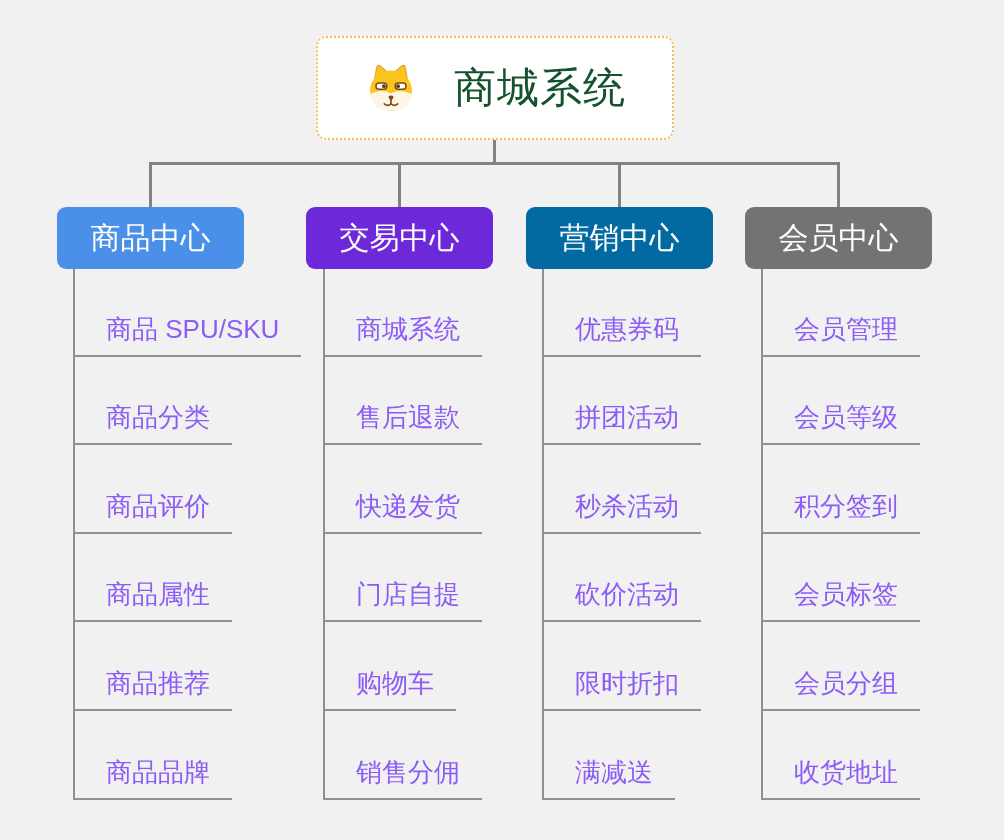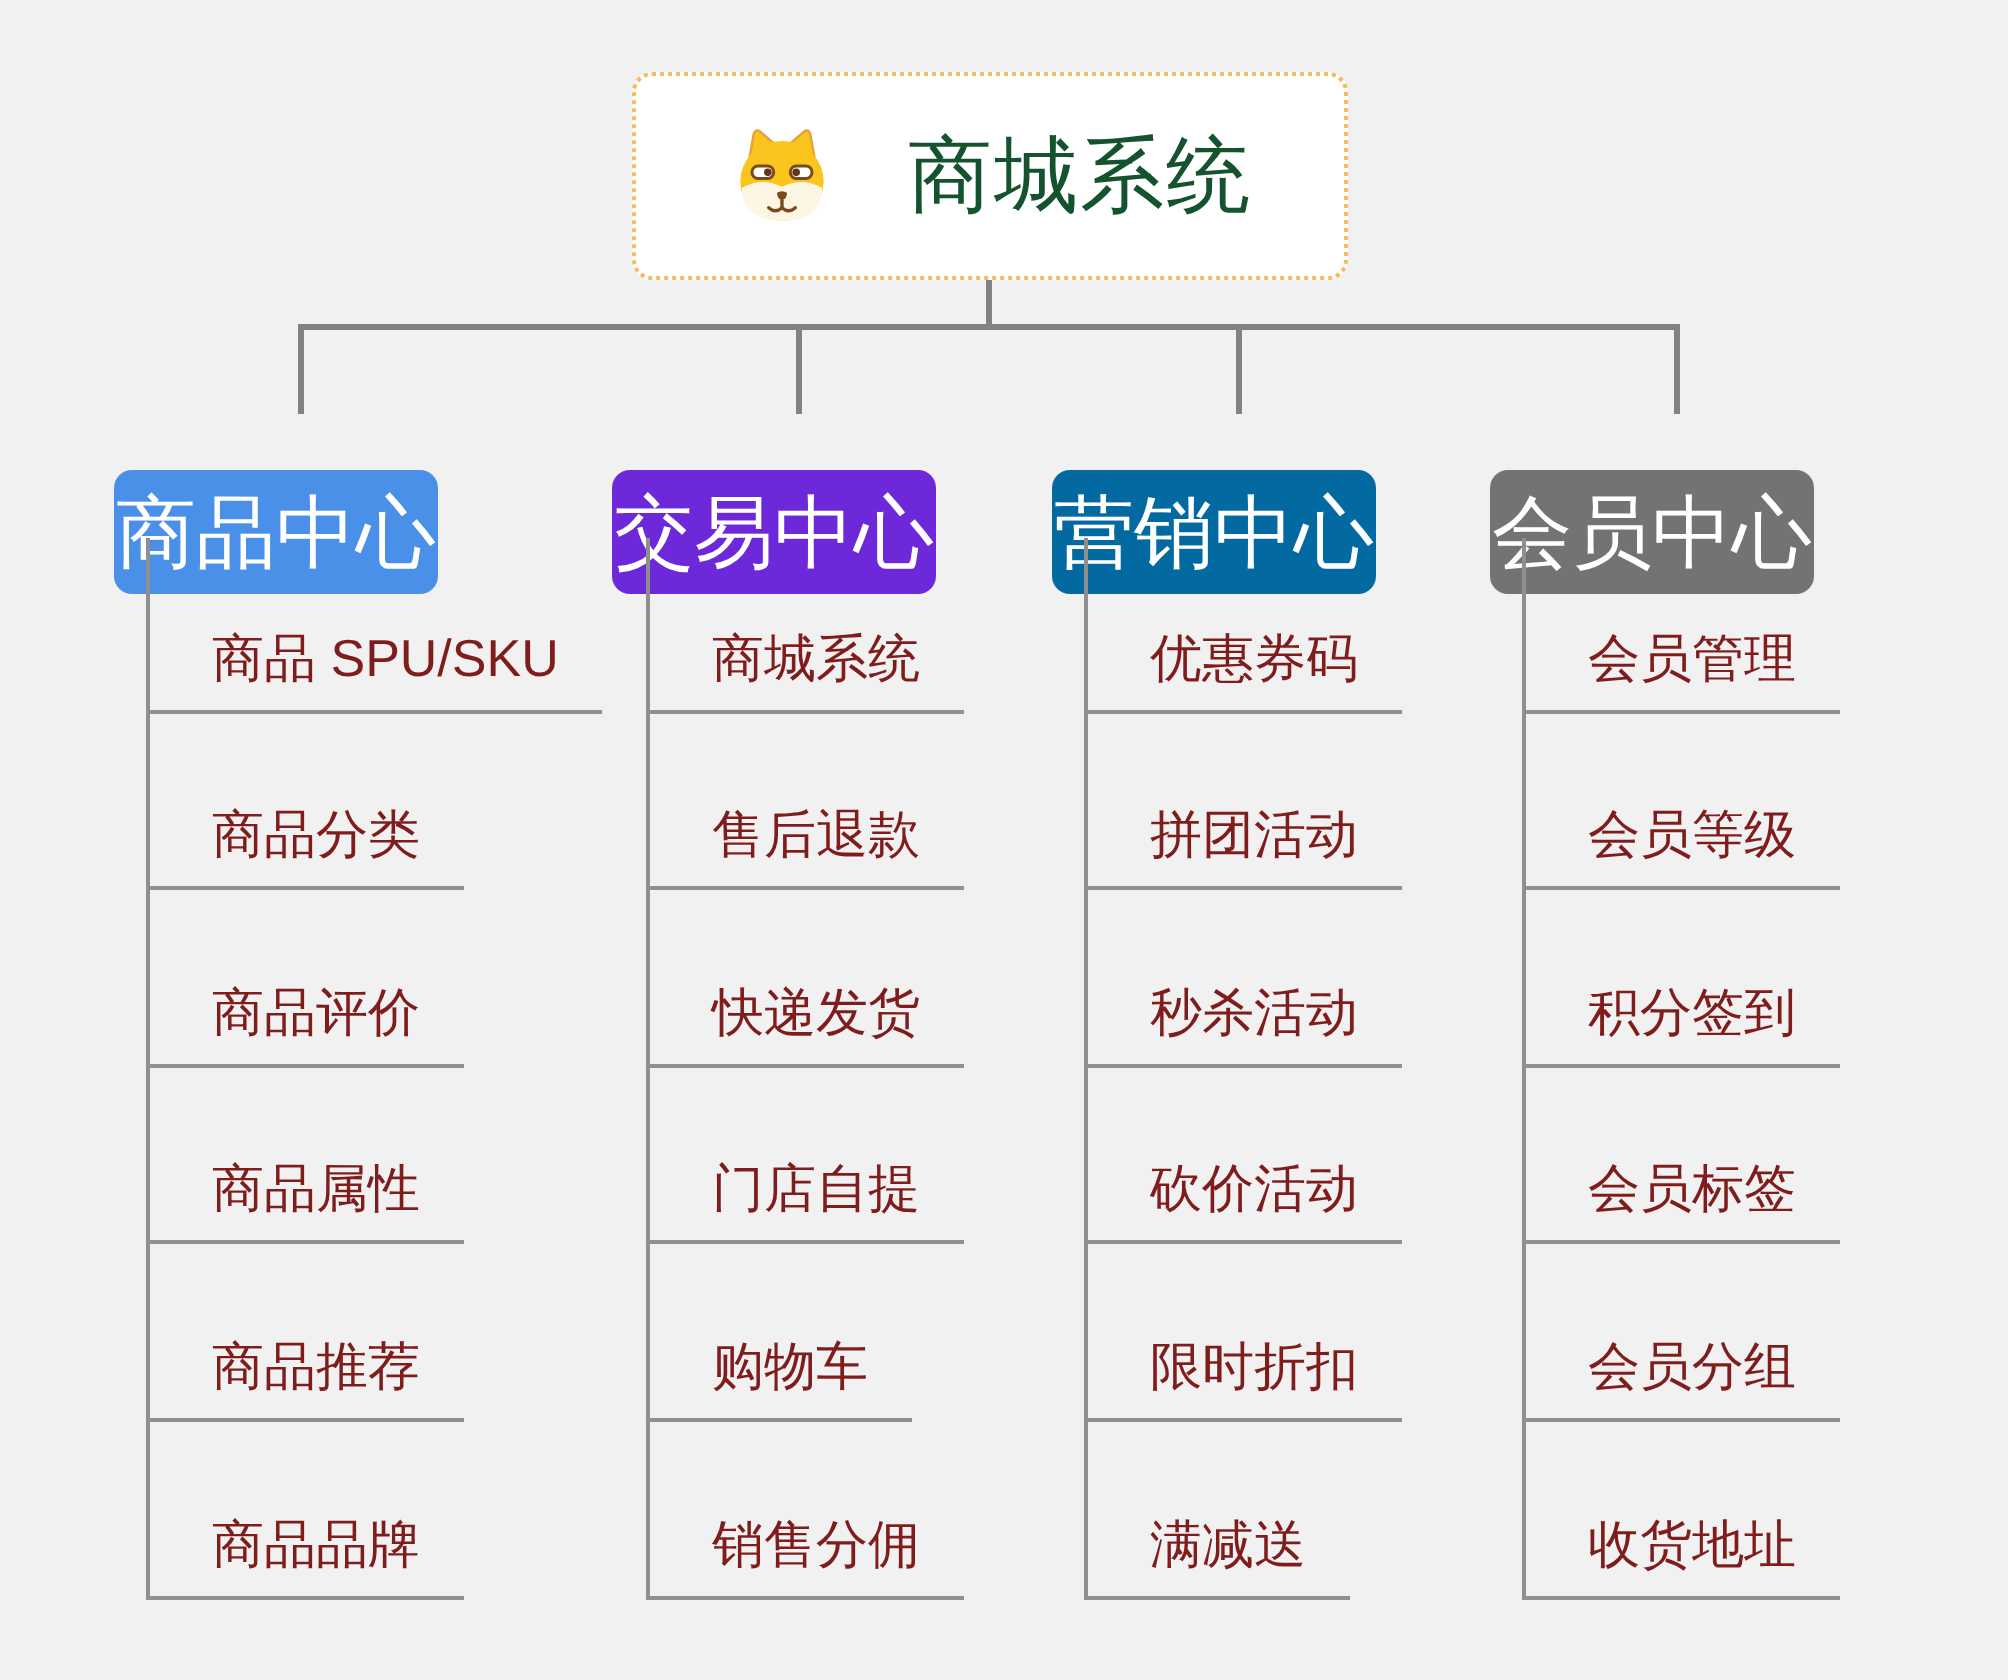--- a/index.html
+++ b/index.html
@@ -37,27 +37,26 @@
   .conn.hbar {left:149px;top:162px;width:691px;height:3px;}
   .conn.drop {top:165px;width:3px;height:42px;}
   .conn.drop.d1{left:149px;}
   .conn.drop.d2{left:398px;}
   .conn.drop.d3{left:618px;}
   .conn.drop.d4{left:837px;}
 
   
   .bbox{
     position:absolute;top:207px;
-    width:162px;height:62px;
+    width:187px;height:62px;
     border-radius:9px;
-    color:#ffffff;font-size:40px;
+    color:#ffffff;font-size:30px;
     display:flex;align-items:center;justify-content:center;
     white-space:nowrap;
     cursor:default;
-    margin-top:28px;
   }
   .bbox.b1{left:57px;}
   .bbox.b2{left:306px;}
   .bbox.b3{left:526px;}
   .bbox.b4{left:745px;}
 
   
   .vline{
     position:absolute;top:269px;
     width:2px;height:530px;
@@ -75,21 +74,21 @@
   }
   .items.c1{left:73px;}
   .items.c2{left:323px;}
   .items.c3{left:542px;}
   .items.c4{left:761px;}
   .item{
     height:88.6px;box-sizing:border-box;
     display:flex;align-items:flex-end;
     padding:0 22px 8px 33px;
     border-bottom:2px solid #909090;
-    font-size:26px;color:#7f1d1d;
+    font-size:26px;color:#8b5cf6;
     width:max-content;
     white-space:nowrap;
   }
 </style>
 </head>
 <body>
 
 <div class="canvas">
 
   <div class="root">

